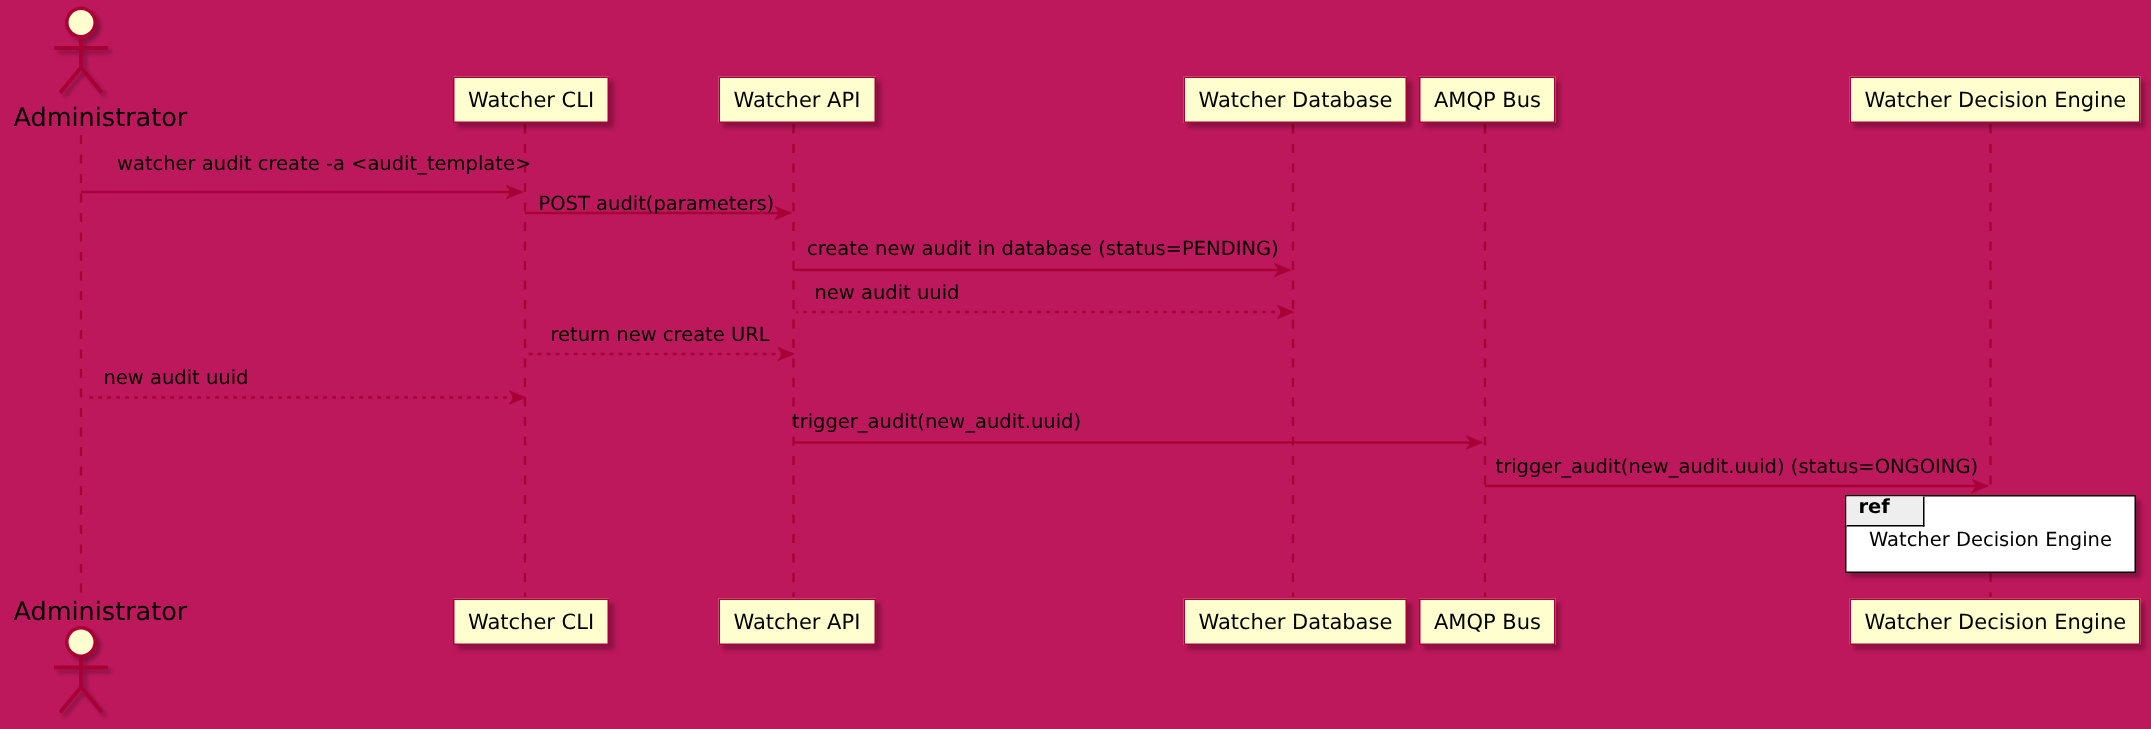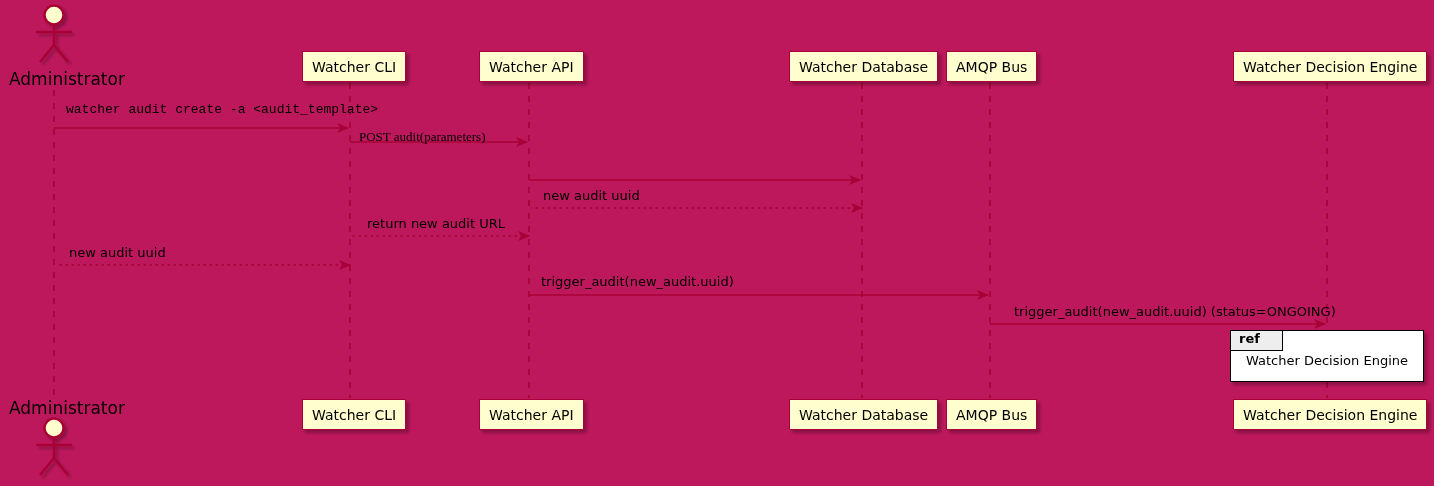--- a/index.html
+++ b/index.html
@@ -170,27 +170,28 @@
   <div class="participant-box" style="left:946px; top:399px;">
     <span>AMQP Bus</span>
   </div>
   <div class="participant-box" style="left:1233px; top:399px;">
     <span>Watcher Decision Engine</span>
   </div>
 
   <div class="actor-label" style="left:9px; top:69px;">Administrator</div>
   <div class="actor-label" style="left:9px; top:398px;">Administrator</div>
 
-  <div class="msg-label" style="left:66px; top:103px;font-family:Liberation Mono, monospace;">watcher audit create -a &lt;audit_template&gt;</div>
-  <div class="msg-label" style="left:359px; top:130px;font-family:Liberation Serif, serif;">POST audit(parameters)</div>
+  <div class="msg-label" style="left:78px; top:103px;">watcher audit create -a &lt;audit_template&gt;</div>
+  <div class="msg-label" style="left:359px; top:130px;">POST audit(parameters)</div>
+  <div class="msg-label" style="left:538px; top:160px;">create new audit in database (status=PENDING)</div>
   <div class="msg-label" style="left:543px; top:189px;">new audit uuid</div>
-  <div class="msg-label" style="left:367px; top:217px;">return new audit URL</div>
+  <div class="msg-label" style="left:367px; top:217px;">return new create URL</div>
   <div class="msg-label" style="left:69px; top:246px;">new audit uuid</div>
-  <div class="msg-label" style="left:541px; top:275px;text-align:right;">trigger_audit(new_audit.uuid)</div>
-  <div class="msg-label" style="left:997px; top:305px;margin-left:17px;">trigger_audit(new_audit.uuid) (status=ONGOING)</div>
+  <div class="msg-label" style="left:528px; top:275px;text-align:right;">trigger_audit(new_audit.uuid)</div>
+  <div class="msg-label" style="left:997px; top:305px;">trigger_audit(new_audit.uuid) (status=ONGOING)</div>
 
   <div class="ref-frame" style="left:1230px; top:330px; width:194px; height:52px;">
     <div class="ref-tab">
       <span>ref</span>
     </div>
     <div class="ref-body">
       <div>Watcher Decision Engine</div>
     </div>
   </div>
 

